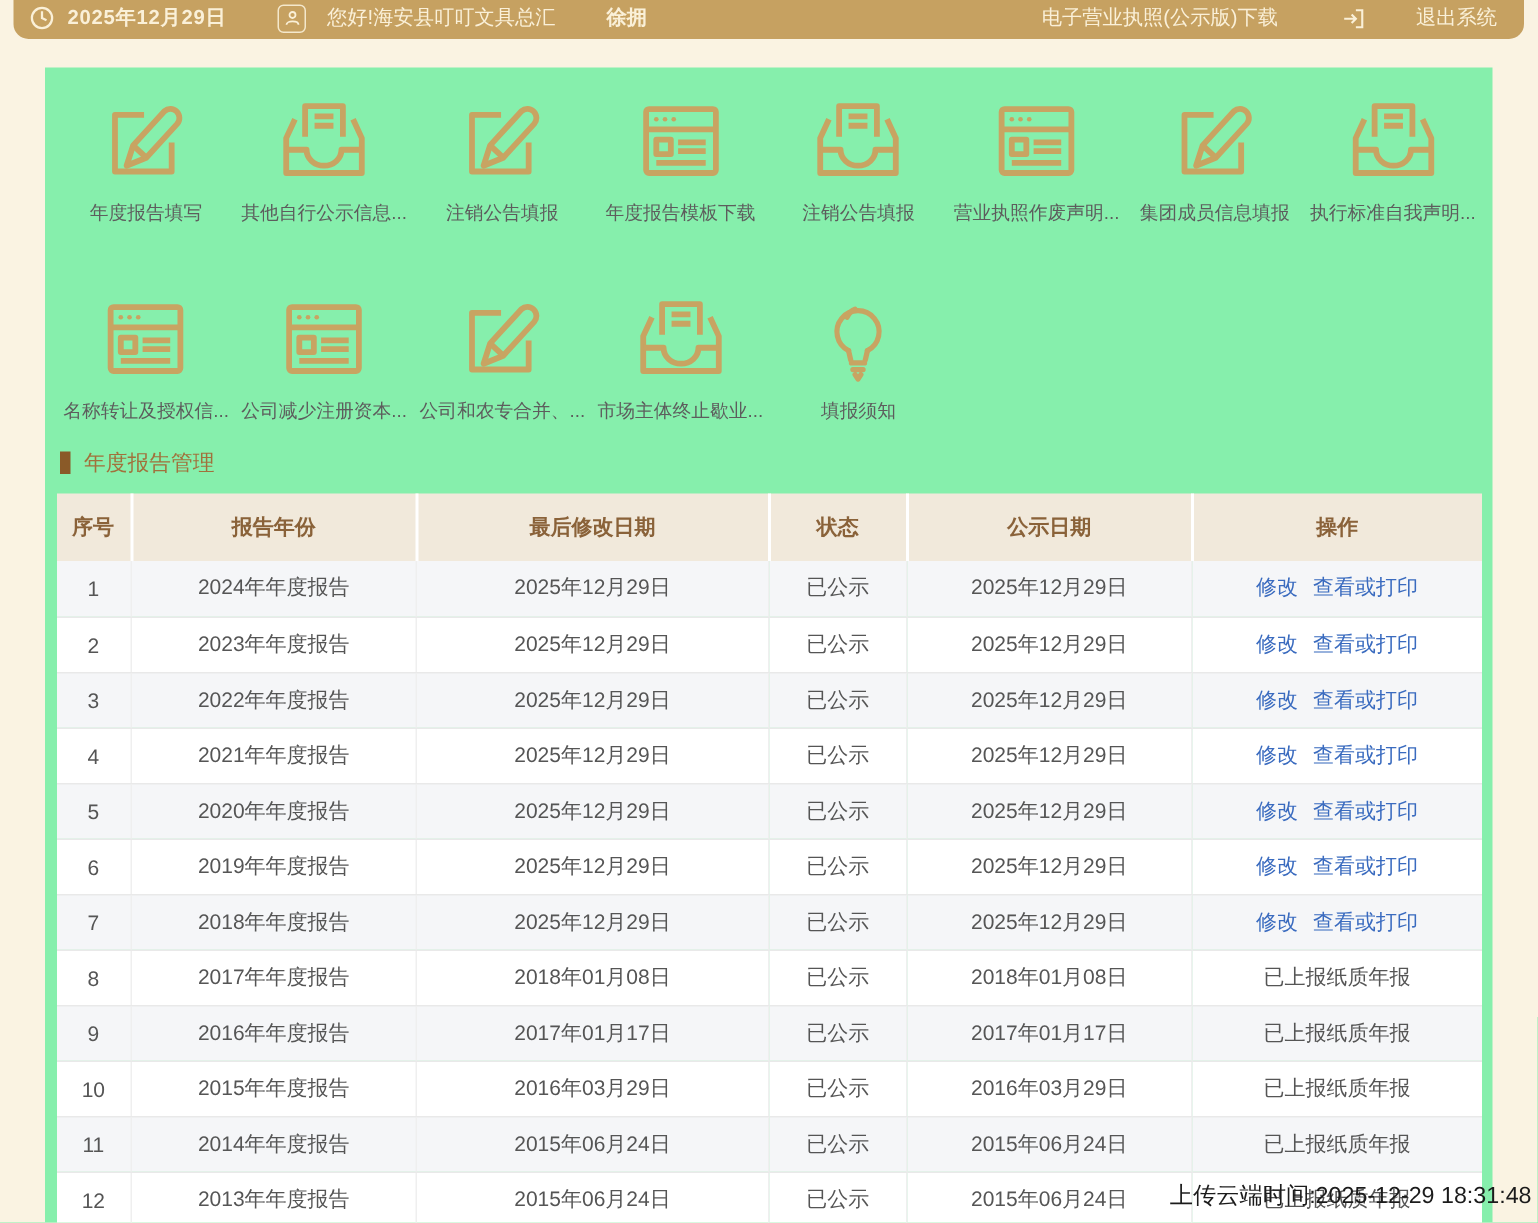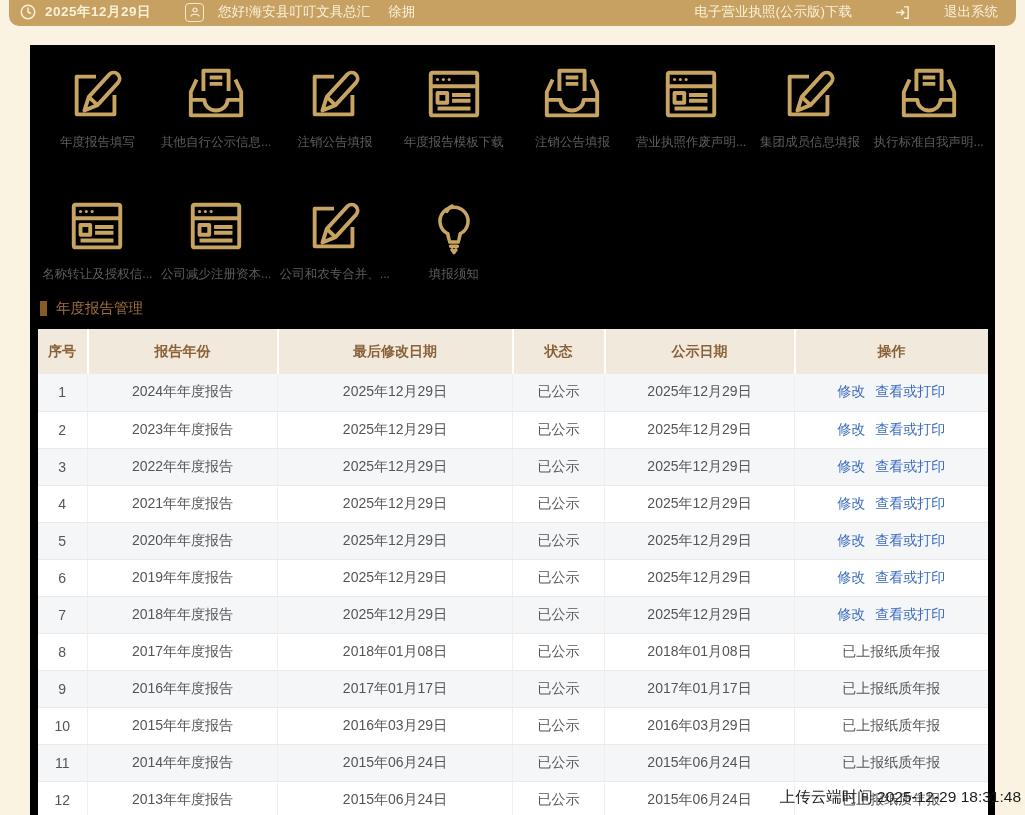--- a/index.html
+++ b/index.html
@@ -18,28 +18,28 @@
   }
   .topbar-left, .topbar-right { display:flex; align-items:center; gap:8px; }
   .tb-icon { display:inline-flex; align-items:center; }
   .tb-icon svg { display:block; }
   .tb-date { font-weight:bold; letter-spacing:.5px; }
   .tb-user-badge {
     border:1.5px solid #f4e8cc; border-radius:4px; width:19px; height:19px;
     display:inline-flex; align-items:center; justify-content:center; margin-left:26px;
   }
   .tb-greet { margin-left:6px; }
-  .tb-name { margin-left:10px; }
+  .tb-name { margin-left:26px;font-weight:bold; }
   .tb-link { color:#faf0d8; text-decoration:none; cursor:pointer;padding-left:23px; }
   .topbar-right .tb-link.logout { margin-left:2px; }
   .topbar-right .sep { width:26px; }
   
   .panel {
     position:absolute; left:30px; top:45px; width:965px; bottom:0;
-    background:#000000;
+    background:#86efac;
   }
   .shortcut-row {
     display:grid; grid-template-columns:repeat(8,1fr);
     padding:0 7px 0 8px;
   }
   .shortcut-row.first { margin-top:18px; }
   .shortcut-row.second { margin-top:44px; }
   .shortcut {
     display:flex; flex-direction:column; align-items:center; cursor:pointer;
   }
@@ -241,20 +241,31 @@
           <svg viewBox="0 0 64 64" fill="none" stroke="#c8a462" stroke-width="4" stroke-linejoin="round">
             <path d="M50 33 V53 H11 V14 H31"></path>
             <path d="M19 49 L23.5 35 L45 11.5 A6.2 6.2 0 0 1 53.8 20.2 L32.5 43.5 Z"></path>
             <path d="M23.5 35 L32.5 43.5"></path>
           </svg>
         </span>
         <span class="sc-label">公司和农专合并、...</span>
       </div>
       <div class="shortcut">
         <span>
+          <svg viewBox="0 0 64 64" fill="none" stroke="#c8a462" stroke-width="4" stroke-linejoin="round">
+            <path d="M19 29 V8 H45 V29"></path>
+            <path d="M25.5 15 H38.5 M25.5 21.5 H38.5"></path>
+            <path d="M12 17 L6 30 V54 H58 V30 L52 17"></path>
+            <path d="M6 38 H20 A12 11 0 0 0 44 38 H58"></path>
+          </svg>
+        </span>
+        <span class="sc-label">市场主体终止歇业...</span>
+      </div>
+      <div class="shortcut">
+        <span>
           <svg viewBox="0 0 64 64" fill="none" stroke="#c8a462" stroke-width="3.6" stroke-linecap="round" stroke-linejoin="round">
             <path d="M38.5 40 A14.5 14.5 0 1 0 25.5 40"></path>
             <path d="M25.5 40 L27 46.5 M38.5 40 L37 46.5"></path>
             <path d="M27.5 48.5 H36.5 M28.5 53 H35.5"></path>
             <path d="M30 56.5 L32 59.5 L34 56.5"></path>
             <path d="M24.5 17 A10 10 0 0 1 30 11.5"></path>
           </svg>
         </span>
         <span class="sc-label">填报须知</span>
       </div>

